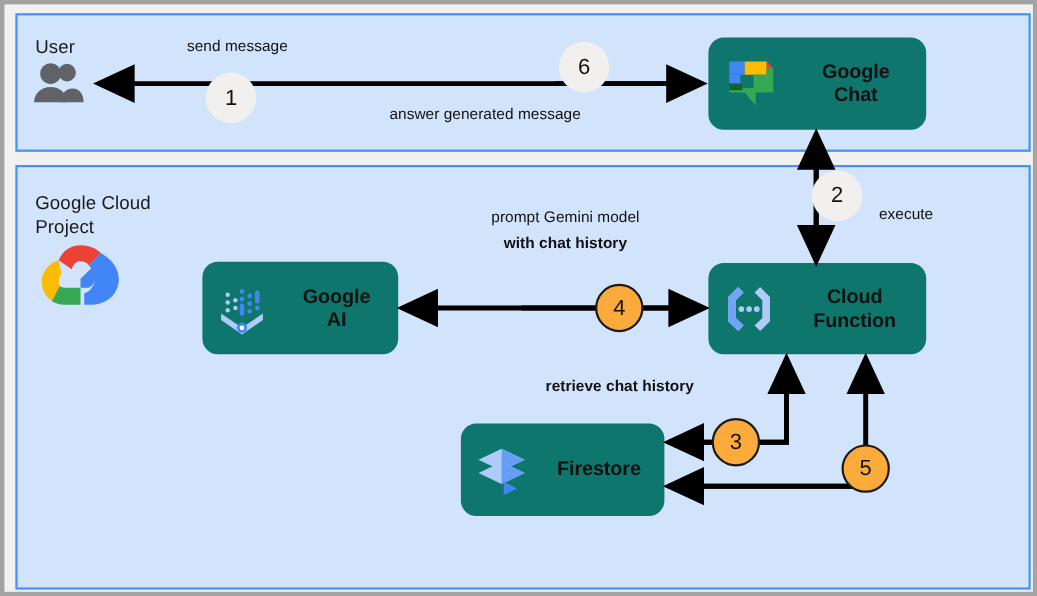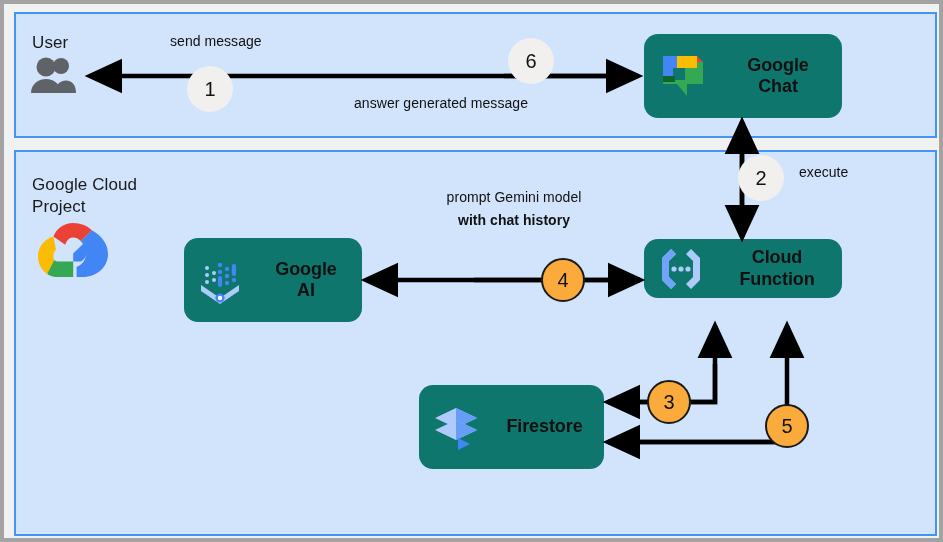--- a/index.html
+++ b/index.html
@@ -60,21 +60,21 @@
     white-space: pre-line;
     text-align: center;
     flex: 1 1 auto;
     letter-spacing: -0.1px;
   }
 
   #card-google-chat    { left: 640px; top: 30px;  width: 198px; height: 84px; }
   #card-google-chat .glyph { width: 62px; margin-left: 8px; }
   #card-vertex-ai      { left: 180px; top: 234px; width: 178px; height: 84px; }
   #card-vertex-ai .glyph { width: 60px; margin-left: 6px; }
-  #card-cloud-function { left: 640px; top: 235px; width: 198px; height: 59px; }
+  #card-cloud-function { left: 640px; top: 235px; width: 198px; height: 83px; }
   #card-cloud-function .glyph { width: 62px; margin-left: 6px; }
   #card-firestore      { left: 415px; top: 381px; width: 185px; height: 84px; border-radius: 14px; }
   #card-firestore .glyph { width: 58px; margin-left: 8px; }
 
   
   .edge-label {
     position: absolute;
     font-size: 14px;
     color: #111;
     white-space: pre-line;
@@ -232,25 +232,26 @@
     <polyline points="711,360 711,398 604,398" fill="none" stroke="#000" stroke-width="4.5" marker-end="url(#ah)"></polyline>
 
     <polyline points="604,438 783,438 783,322" fill="none" stroke="#000" stroke-width="4.5" marker-end="url(#ah)"></polyline>
     <polyline points="783,400 783,438 604,438" fill="none" stroke="#000" stroke-width="4.5" marker-end="url(#ah)"></polyline>
   </svg>
 
   <div class="edge-label" style="left:166px; top:28px;">send message</div>
 
   <div class="edge-label" style="left:350px; top:90px;">answer generated message</div>
 
-  <div class="edge-label" style="left:795px; top:159px;">execute</div>
+  <div class="edge-label" style="left:795px; top:181px;">execute</div>
 
   <div class="edge-label center" style="left:410px; top:184px; width:200px;">prompt Gemini model</div>
   <div class="edge-label center bold" style="left:410px; top:207px; width:200px;">with chat history</div>
 
+  <div class="edge-label bold" style="left:492px; top:337px;">retrieve chat history</div>
 
 
   <div class="badge grey" style="left:183px; top:62px;">1</div>
   <div class="badge grey" style="left:504px; top:34px;">6</div>
   <div class="badge grey" style="left:734px; top:151px;">2</div>
   <div class="badge orange" style="left:537px; top:254px;">4</div>
   <div class="badge orange" style="left:643px; top:376px;">3</div>
   <div class="badge orange" style="left:761px; top:400px;">5</div>
 
 </div>

